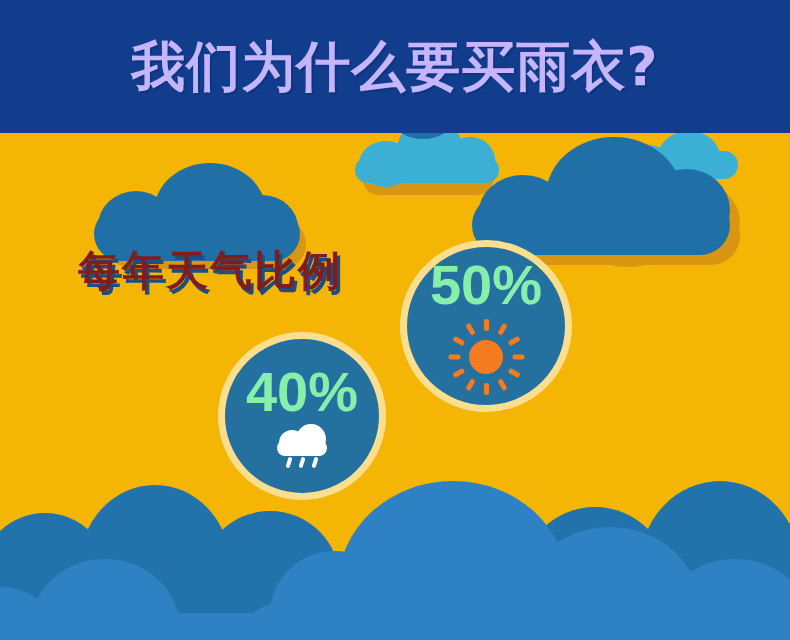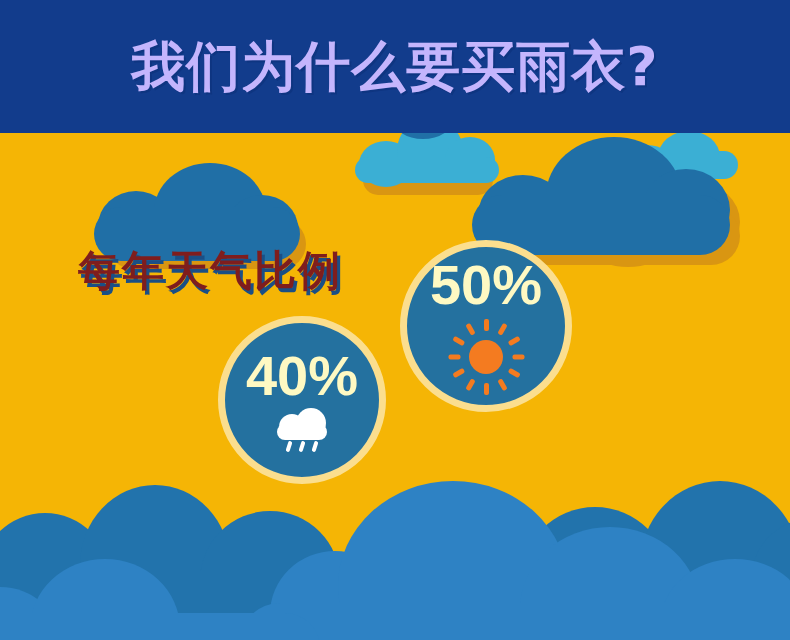--- a/index.html
+++ b/index.html
@@ -88,32 +88,32 @@
     border-radius: 50%;
     background: #24719F;
     box-sizing: border-box;
     display: flex;
     flex-direction: column;
     align-items: center;
     justify-content: center;
     z-index: 30;
   }
   .stat .pct {
-    color: #fef9c3;
+    color: #86efac;
     font-weight: bold;
     line-height: 1;
     font-family: "Liberation Sans", sans-serif;
   }
   .stat .glyph {
     position: relative;
   }
 
   .stat-rain {
     left: 218px;
-    top: 316px;
+    top: 332px;
     width: 168px;
     height: 168px;
     border: 7px solid #FBDE8E;
   }
   .stat-rain .pct { font-size: 56px; margin-bottom: 4px; }
 
   .stat-sun {
     left: 400px;
     top: 240px;
     width: 172px;

